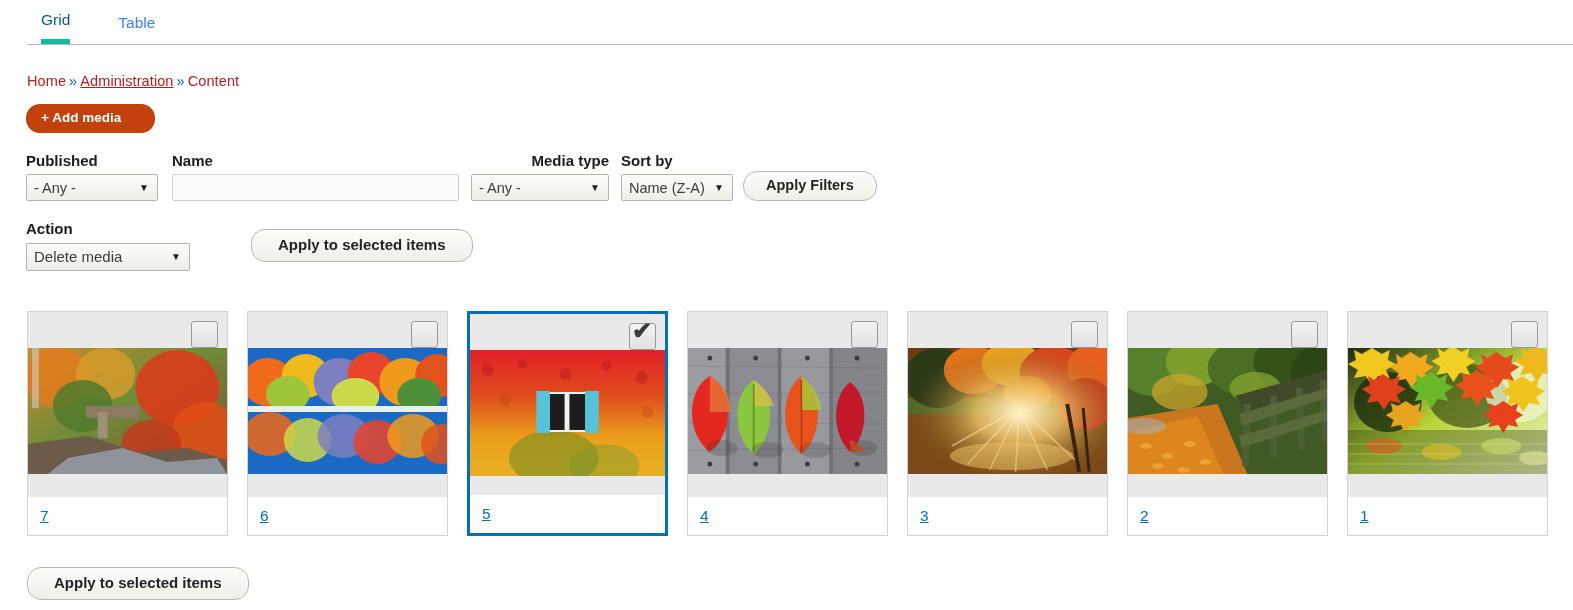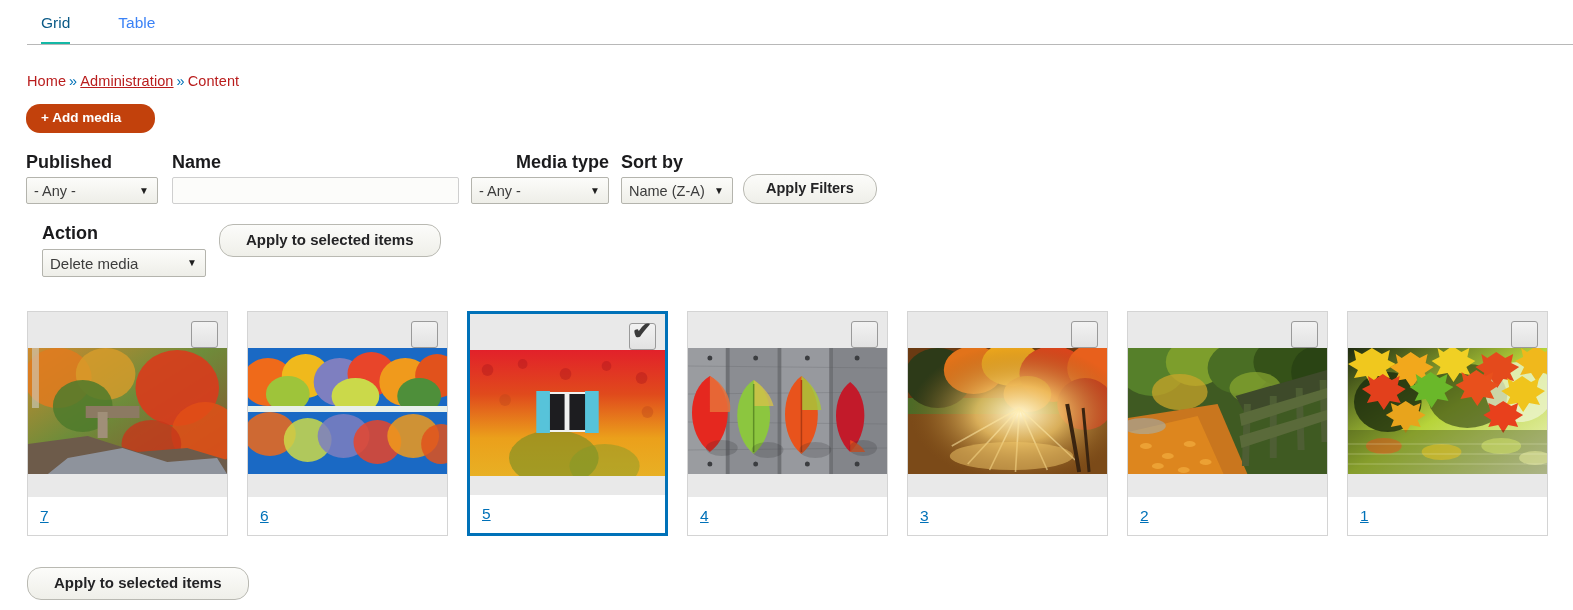--- a/index.html
+++ b/index.html
@@ -35,21 +35,21 @@
     padding: 0 0 12px 0;
     margin-right: 48px;
     color: #3b82f6;
     text-decoration: none;
     cursor: pointer;
     border-bottom: 3px solid transparent;
   }
   .tab.active {
     color: #0b5a87;
     font-weight: 400;
-    border-bottom: 3px solid #14b8a6;
+    border-bottom: 6px solid #14b8a6;
   }
   .tabs-rule {
     position: absolute;
     left: 27px;
     right: 0;
     top: 44px;
     height: 1px;
     background: #b8b8b8;
   }
 
@@ -86,21 +86,21 @@
   }
 
   
   .filters {
     margin: 20px 0 0 26px;
     display: flex;
     align-items: flex-end;
   }
   .fgroup { display: flex; flex-direction: column; }
   .flabel {
-    font-size: 18px;
+    font-size: 15px;
     font-weight: bold;
     color: #1b1b1d;
     margin-bottom: 5px;
     line-height: 1.1;
   }
   select.ctrl {
     -webkit-appearance: none;
     appearance: none;
     background: linear-gradient(#fcfcfa, #eeeee8);
     border: 1px solid #b4b4ad;
@@ -143,23 +143,24 @@
     font-size: 14.5px;
     font-weight: bold;
     color: #242426;
     padding: 5px 22px 6px 22px;
     cursor: pointer;
     line-height: 1.2;
   }
 
   
   .action-row {
-    margin: 20px 0 0 42px;
+    margin: 20px 0 0 26px;
     display: flex;
-    align-items: flex-start;
+    align-items: center;
+    gap: 48px;
   }
 
   
   .media-grid {
     position: absolute;
     left: 27px;
     top: 311px;
     display: flex;
     gap: 19px;
     width: 1546px;

